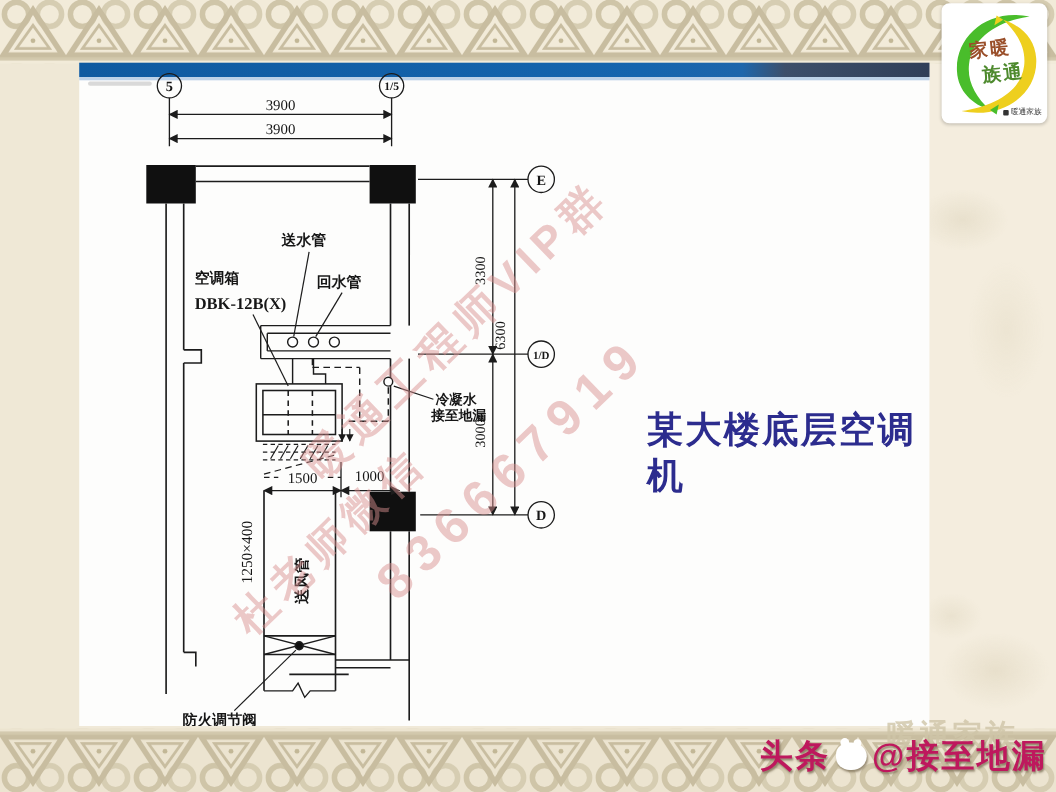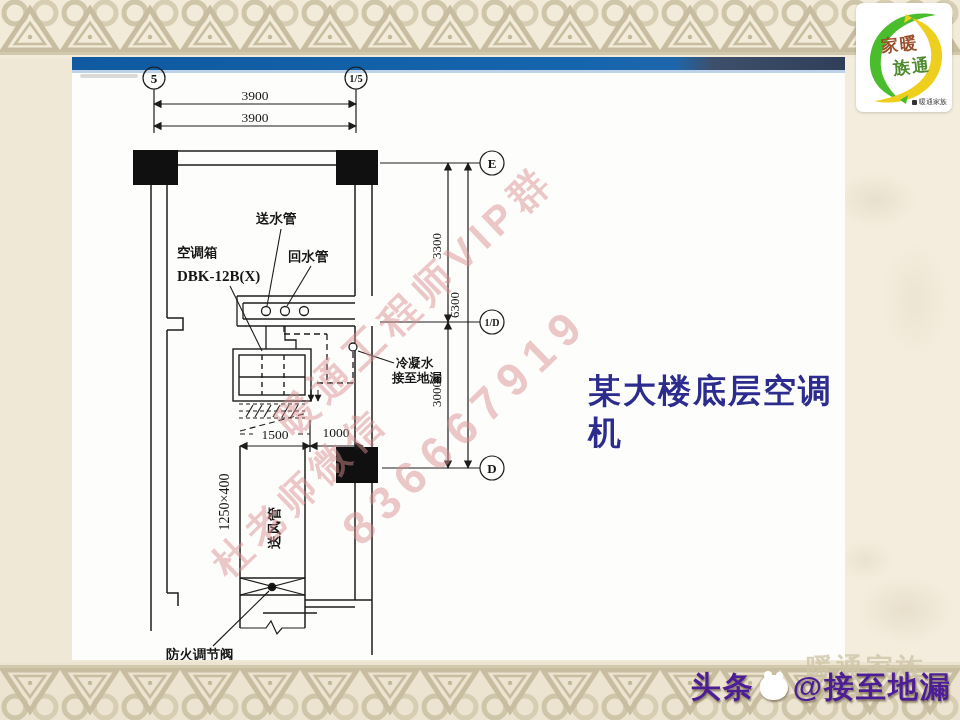--- a/index.html
+++ b/index.html
@@ -58,21 +58,21 @@
   .logo-cn2{left:37px;top:52px;color:#4e8a2e;}
   .logo-tagline{position:absolute;right:5px;bottom:5px;font-size:7px;color:#3a3a3a;display:flex;align-items:center;gap:2px;}
   .logo-dot{width:5px;height:5px;background:#333;border-radius:1px;display:inline-block;}
   
   .footer-ghost{
     right:34px;bottom:34px;color:#cfc5a8;opacity:.8;
     font-size:27px;font-weight:700;letter-spacing:3px;
   }
   .footer{
     right:8px;bottom:12px;display:flex;align-items:center;gap:5px;
-    color:#4c1d95;font-size:30px;font-weight:700;letter-spacing:2px;
+    color:#be185d;font-size:30px;font-weight:700;letter-spacing:2px;
     text-shadow:1px 2px 2px rgba(130,118,92,.9);
   }
   .mascot{
     width:28px;height:25px;background:#fff;border-radius:46% 54% 52% 48%;
     box-shadow:1px 2px 2px rgba(130,118,92,.8);position:relative;
   }
   .mascot:before{content:"";position:absolute;left:4px;top:-4px;width:8px;height:8px;background:#fff;border-radius:50%;}
   .mascot:after{content:"";position:absolute;right:5px;top:-3px;width:7px;height:7px;background:#fff;border-radius:50%;}
 </style>
 </head>

